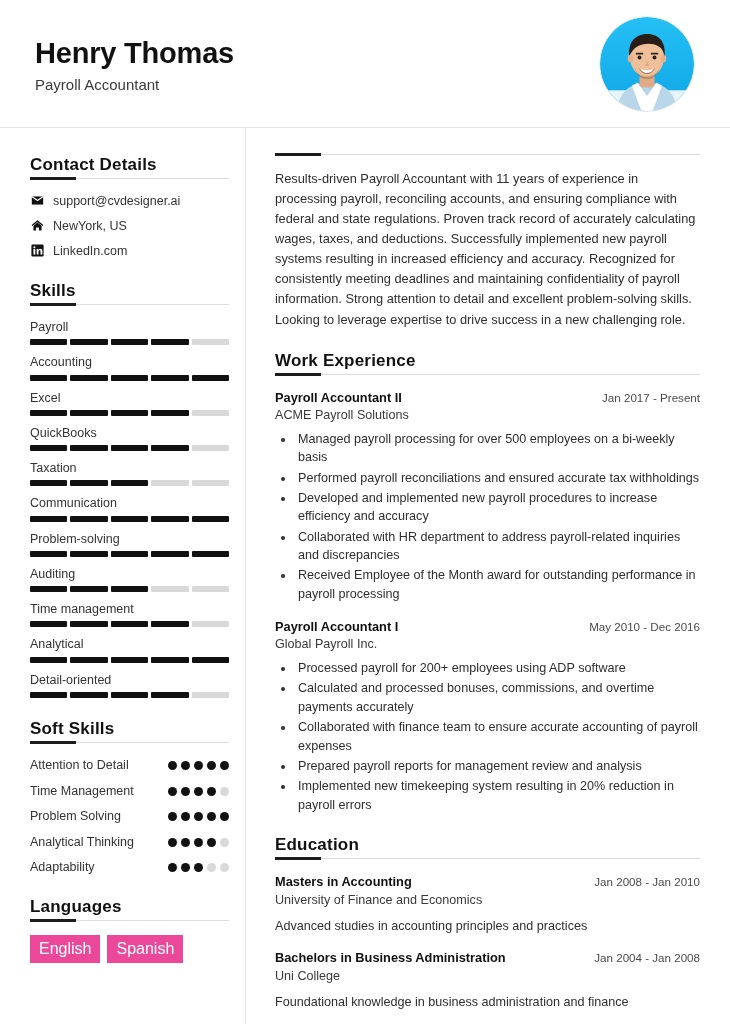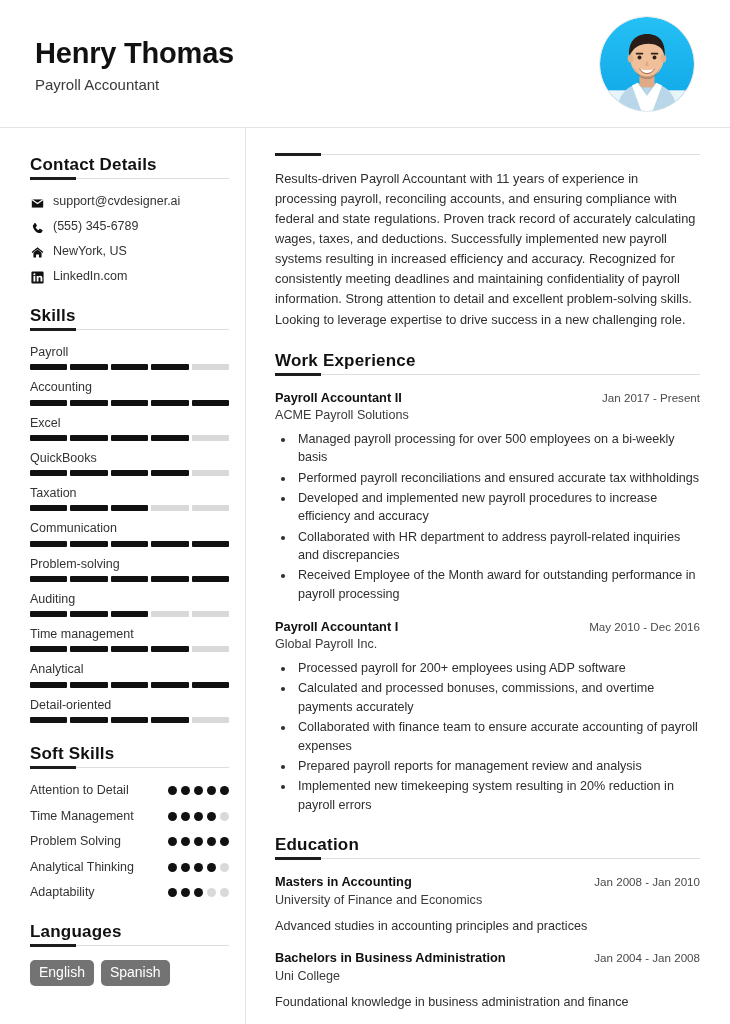--- a/index.html
+++ b/index.html
@@ -107,21 +107,21 @@
     width: 46px;
     height: 3px;
     background: #1c1c1c;
   }
   .col-right .section-title { font-size: 17px; }
 
   
   .contact-list { margin: 0; padding: 0; list-style: none; }
   .contact-item {
     display: flex;
-    align-items: flex-end;
+    align-items: flex-start;
     gap: 9px;
     margin-bottom: 8px;
     font-size: 12.5px;
     color: #333333;
     line-height: 1.35;
   }
   .contact-icon {
     width: 14px;
     height: 14px;
     flex: 0 0 14px;
@@ -181,25 +181,25 @@
   }
   .dot.on { background: #111111; }
 
   
   .lang-wrap {
     display: flex;
     flex-wrap: wrap;
     gap: 7px;
   }
   .lang-pill {
-    background: #737373;
+    background: #ec4899;
     color: #ffffff;
-    font-size: 14px;
+    font-size: 16px;
     padding: 4px 9px 5px 9px;
-    border-radius: 5px;
+    border-radius: 0;
     line-height: 1.2;
   }
 
   
   .summary-text {
     font-size: 12.8px;
     line-height: 1.57;
     color: #2e2e2e;
     margin: 0;
     text-align: left;
@@ -317,28 +317,20 @@
         <div class="title-rule"></div>
         <ul class="contact-list">
           <li class="contact-item">
             <span class="contact-icon">
               <svg viewBox="0 0 16 16">
                   <path d="M1 3h14v10H1z" fill="#111"></path>
                   <path d="M1 3l7 5 7-5" stroke="#fff" stroke-width="1.4" fill="none"></path>
                 </svg>
             </span>
             <span>support@cvdesigner.ai</span>
-          </li>
-          <li class="contact-item">
-            <span class="contact-icon">
-              <svg viewBox="0 0 16 16">
-                  <path d="M4.2 1.6c.7-.5 1.5-.3 1.9.5l1 1.9c.3.6.2 1.1-.3 1.5l-.8.6c-.2.2-.2.4-.1.6.5 1.2 1.6 2.4 2.9 3.1.2.1.4.1.6-.1l.7-.8c.4-.5.9-.6 1.5-.3l1.9 1c.8.4 1 1.2.5 1.9l-.8 1.1c-.5.7-1.3 1-2.1.8C7.6 14.2 3.4 10 2.3 5.4c-.2-.8.1-1.6.8-2.1z" fill="#111"></path>
-                </svg>
-            </span>
-            <span>(555) 345-6789</span>
           </li>
           <li class="contact-item">
             <span class="contact-icon">
               <svg viewBox="0 0 16 16">
                   <path d="M8 1.5L.8 7.4l1 1.2L8 3.6l6.2 5 1-1.2z" fill="#111"></path>
                   <path d="M3 8.4V14h3.2v-3.4h3.6V14H13V8.4L8 4.4z" fill="#111"></path>
                 </svg>
             </span>
             <span>NewYork, US</span>
           </li>

